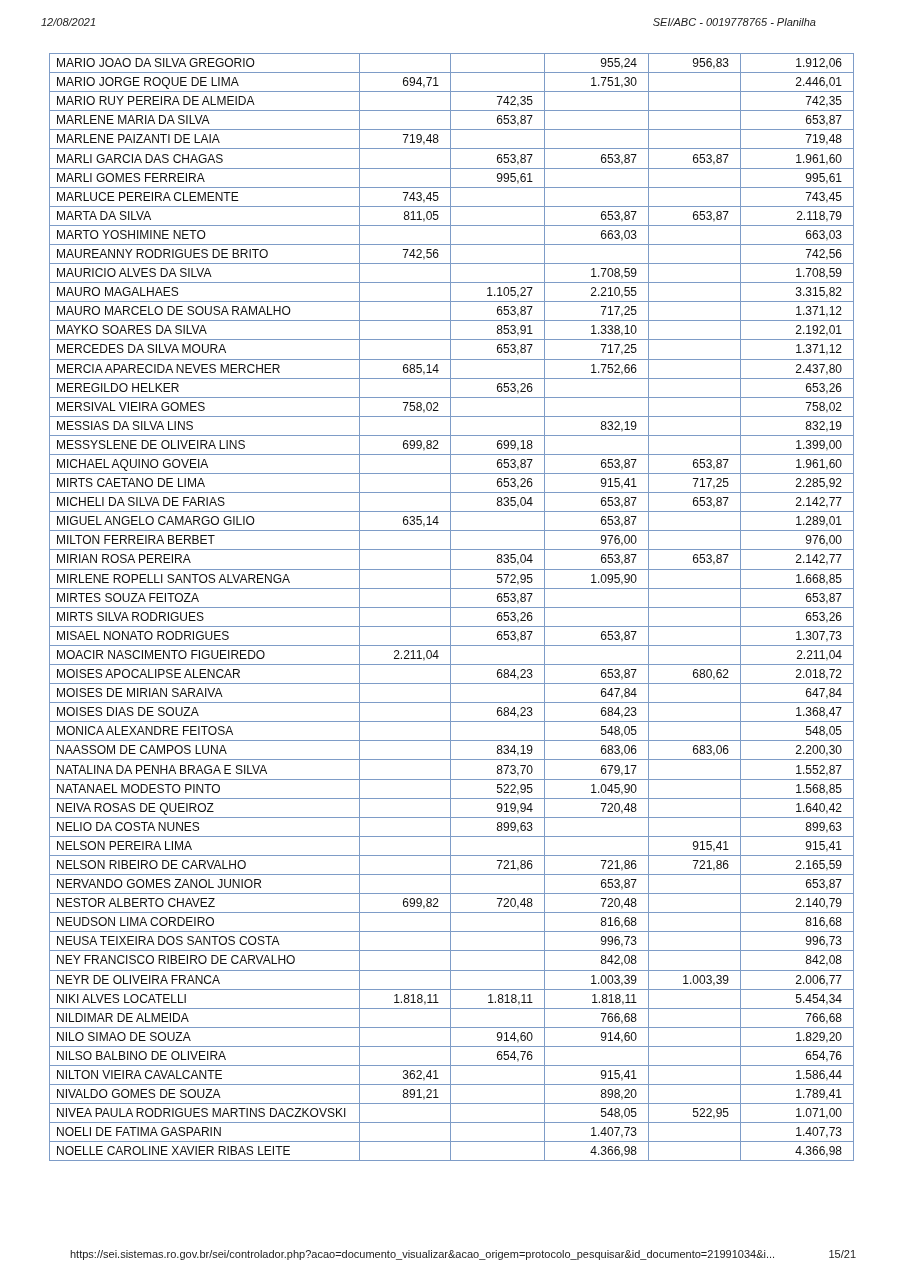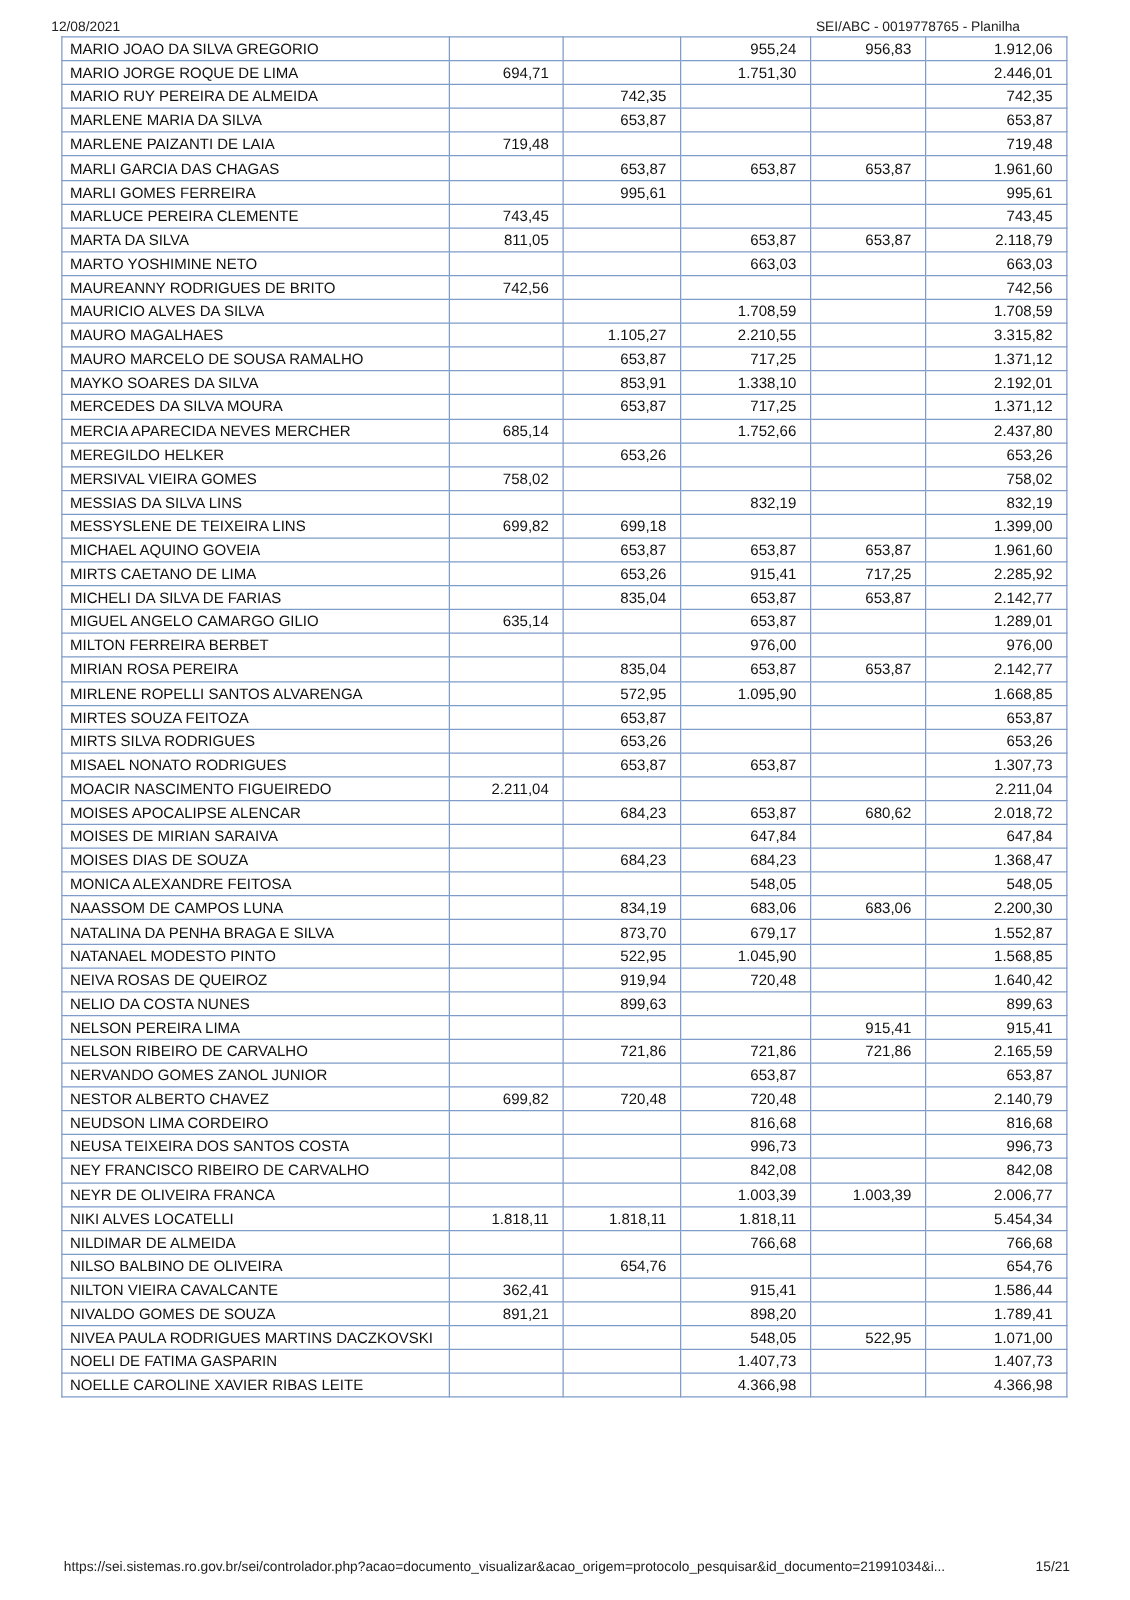--- a/index.html
+++ b/index.html
@@ -19,40 +19,41 @@
   
   .header {
     position: absolute;
     top: 15px;
     left: 0;
     width: 816px;
     height: 16px;
     font-size: 11px;
     line-height: 14px;
     color: #222222;
+    font-style: italic;
   }
   .header .date {
     position: absolute;
     left: 41px;
     top: 0;
     white-space: nowrap;
   }
   .header .doc-title {
     position: absolute;
     left: 0;
     width: 100%;
     text-align: right;
     top: 0;
     white-space: nowrap;
   }
   
   table.grid {
     position: absolute;
     left: 49px;
-    top: 29px;
+    top: 53px;
     width: 804px;
     border-collapse: collapse;
     table-layout: fixed;
     font-size: 12px;
     padding-left: 11px;
   }
   table.grid td {
     border: 1.5px solid var(--grid-color, #7e9cc7);
     height: 18.1px;
     padding: 0;
@@ -75,21 +76,21 @@
     top: 1247px;
     left: 0;
     width: 904px;
     height: 16px;
     font-size: 11px;
     line-height: 14px;
     color: #222222;
   }
   .footer .url {
     position: absolute;
-    left: 35px;
+    left: 54px;
     top: 0;
     white-space: nowrap;
     padding-left: 16px;
   }
   .footer .pagenum {
     position: absolute;
     right: 48px;
     top: 0;
     white-space: nowrap;
   }
@@ -268,21 +269,21 @@
         </tr>
         <tr>
           <td class="name">MESSIAS DA SILVA LINS</td>
           <td class="num"></td>
           <td class="num"></td>
           <td class="num">832,19</td>
           <td class="num"></td>
           <td class="num">832,19</td>
         </tr>
         <tr>
-          <td class="name">MESSYSLENE DE TEIXEIRA LINS</td>
+          <td class="name">MESSYSLENE DE OLIVEIRA LINS</td>
           <td class="num">699,82</td>
           <td class="num">699,18</td>
           <td class="num"></td>
           <td class="num"></td>
           <td class="num">1.399,00</td>
         </tr>
         <tr>
           <td class="name">MICHAEL AQUINO GOVEIA</td>
           <td class="num"></td>
           <td class="num">653,87</td>
@@ -514,20 +515,28 @@
           <td class="num"></td>
           <td class="num">5.454,34</td>
         </tr>
         <tr>
           <td class="name">NILDIMAR DE ALMEIDA</td>
           <td class="num"></td>
           <td class="num"></td>
           <td class="num">766,68</td>
           <td class="num"></td>
           <td class="num">766,68</td>
+        </tr>
+        <tr>
+          <td class="name">NILO SIMAO DE SOUZA</td>
+          <td class="num"></td>
+          <td class="num">914,60</td>
+          <td class="num">914,60</td>
+          <td class="num"></td>
+          <td class="num">1.829,20</td>
         </tr>
         <tr>
           <td class="name">NILSO BALBINO DE OLIVEIRA</td>
           <td class="num"></td>
           <td class="num">654,76</td>
           <td class="num"></td>
           <td class="num"></td>
           <td class="num">654,76</td>
         </tr>
         <tr>

